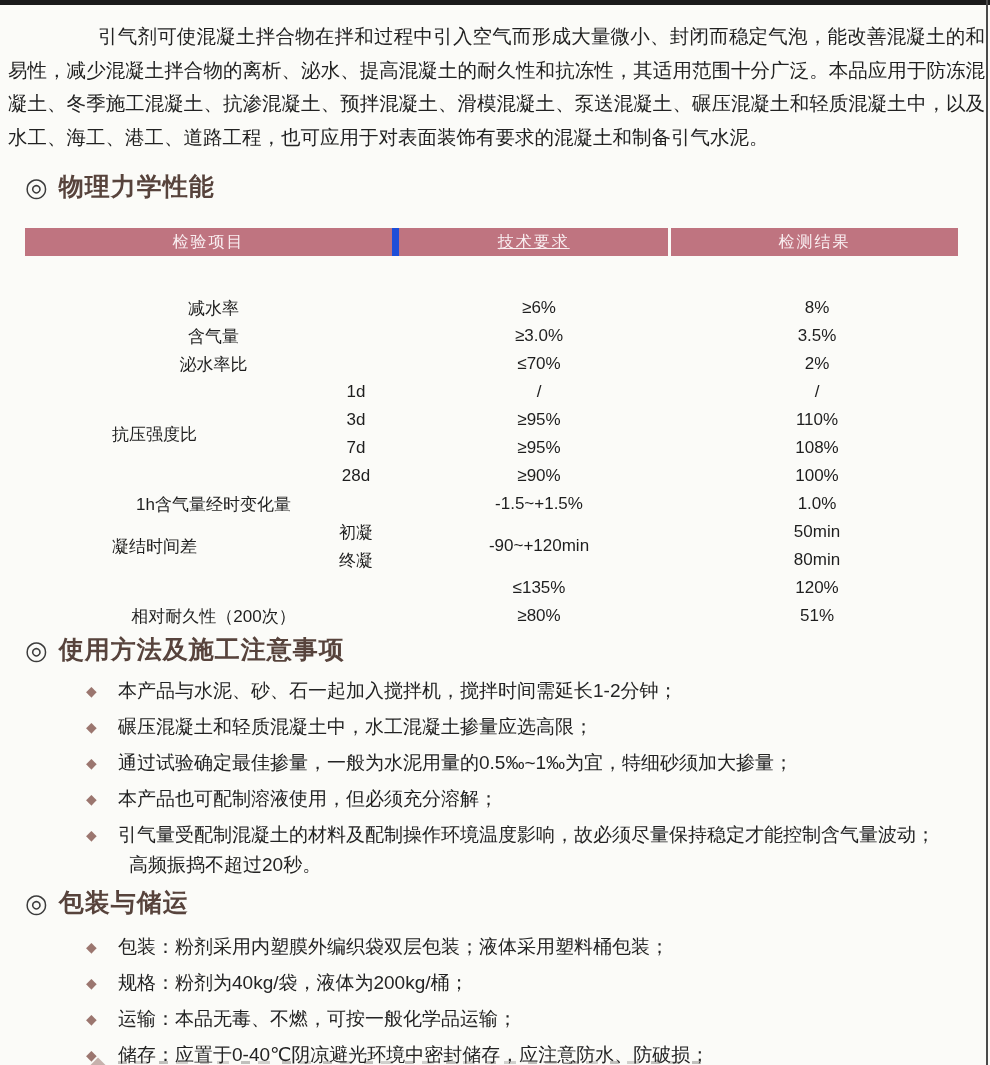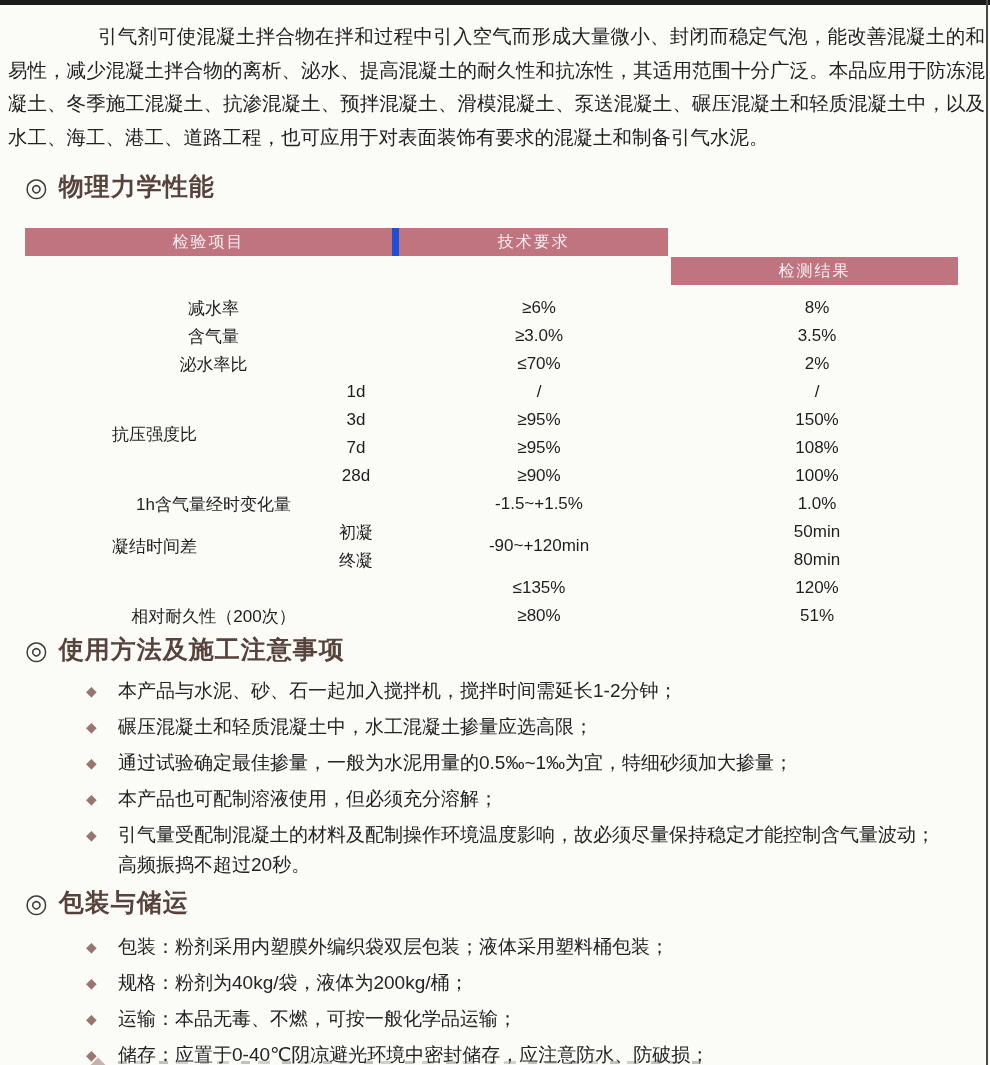--- a/index.html
+++ b/index.html
@@ -30,22 +30,22 @@
     position:absolute;left:25px;top:228px;width:933px;height:28px;
     display:flex;
   }
   .th{
     background:#bf7480;color:#f9eef0;
     font-size:16px;letter-spacing:2px;
     display:flex;align-items:center;justify-content:center;
     box-sizing:border-box;height:28px;
   }
   .th1{width:377px;border-right:7px solid #1d4ed8;}
-  .th2{width:274px;border-right:3px solid #fbfbf8;}
-  .th3{width:289px;margin-top:29px;}
+  .th2{width:274px;border-right:3px solid #fbfbf8;text-decoration:underline;}
+  .th3{width:289px;}
 
   .tbody{
     position:absolute;left:25px;top:258px;width:933px;
     display:grid;
     grid-template-columns:285px 92px 274px 282px;
     grid-auto-rows:28px;
     font-size:17px;color:#1e1e1e;margin-top:36px;
   }
   .cell{display:flex;align-items:center;justify-content:center;white-space:nowrap;}
   .c-item{grid-column:1 / span 2;}
@@ -57,21 +57,21 @@
   
   .blist{position:absolute;left:86px;width:866px;margin:0;padding:0;list-style:none;}
   .blist li{
     display:flex;align-items:flex-start;
     font-size:19px;line-height:30px;margin:0 0 6px 0;color:#232323;
   }
   .dm{
     flex:0 0 32px;color:#9b766f;font-size:14px;line-height:30px;
   }
   .btxt{flex:1;}
-  .btxt .l2{display:block;}
+  .btxt .l2{display:block;margin-left:11px;}
 
   
   .cropped{
     position:absolute;left:86px;top:1057px;width:640px;height:8px;overflow:hidden;opacity:.55;
   }
   .cropped .cdm{
     position:absolute;left:6px;top:3px;width:12px;height:12px;background:#9b766f;
     transform:rotate(45deg);
   }
   .cropped .cmarks{
@@ -115,21 +115,21 @@
   <div class="cell c-res" style="grid-row:3">2%</div>
 
   <div class="cell c-grp" style="grid-row:4 / span 4">抗压强度比</div>
 
   <div class="cell c-sub" style="grid-row:4">1d</div>
   <div class="cell c-req" style="grid-row:4">/</div>
   <div class="cell c-res" style="grid-row:4">/</div>
 
   <div class="cell c-sub" style="grid-row:5">3d</div>
   <div class="cell c-req" style="grid-row:5">≥95%</div>
-  <div class="cell c-res" style="grid-row:5">150%</div>
+  <div class="cell c-res" style="grid-row:5">110%</div>
 
   <div class="cell c-sub" style="grid-row:6">7d</div>
   <div class="cell c-req" style="grid-row:6">≥95%</div>
   <div class="cell c-res" style="grid-row:6">108%</div>
 
   <div class="cell c-sub" style="grid-row:7">28d</div>
   <div class="cell c-req" style="grid-row:7">≥90%</div>
   <div class="cell c-res" style="grid-row:7">100%</div>
 
   <div class="cell c-item" style="grid-row:8">1h含气量经时变化量</div>

